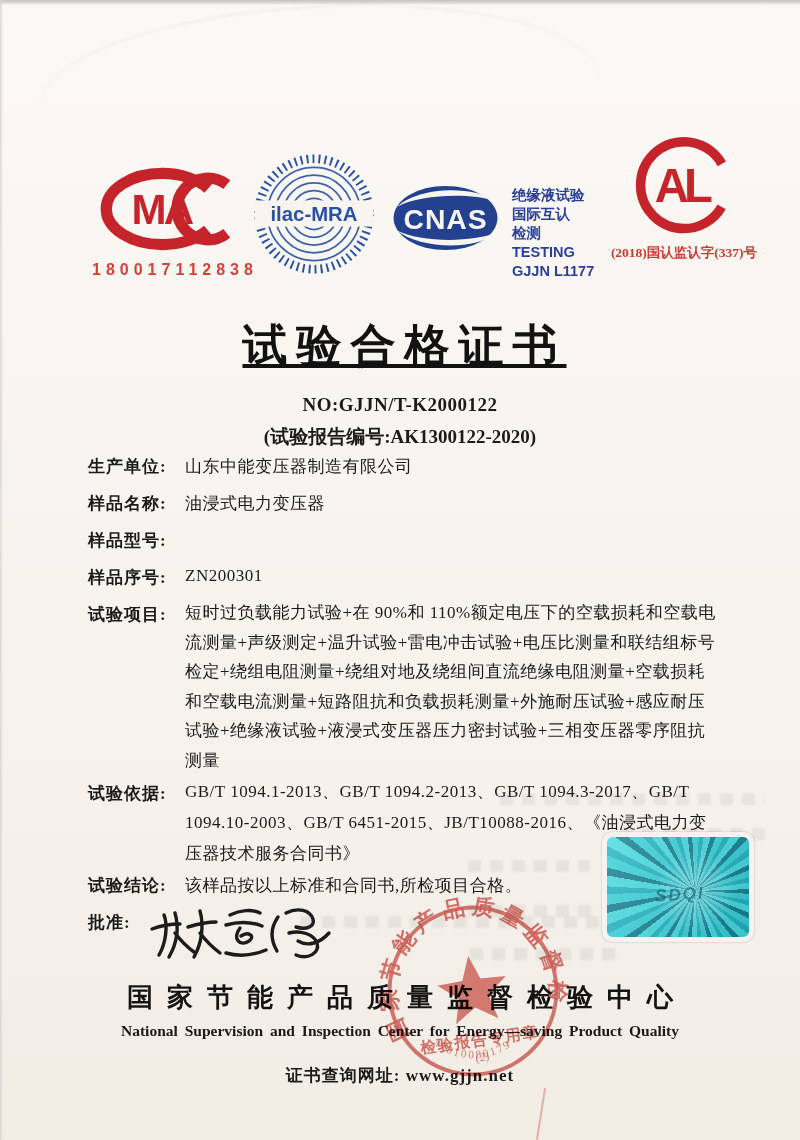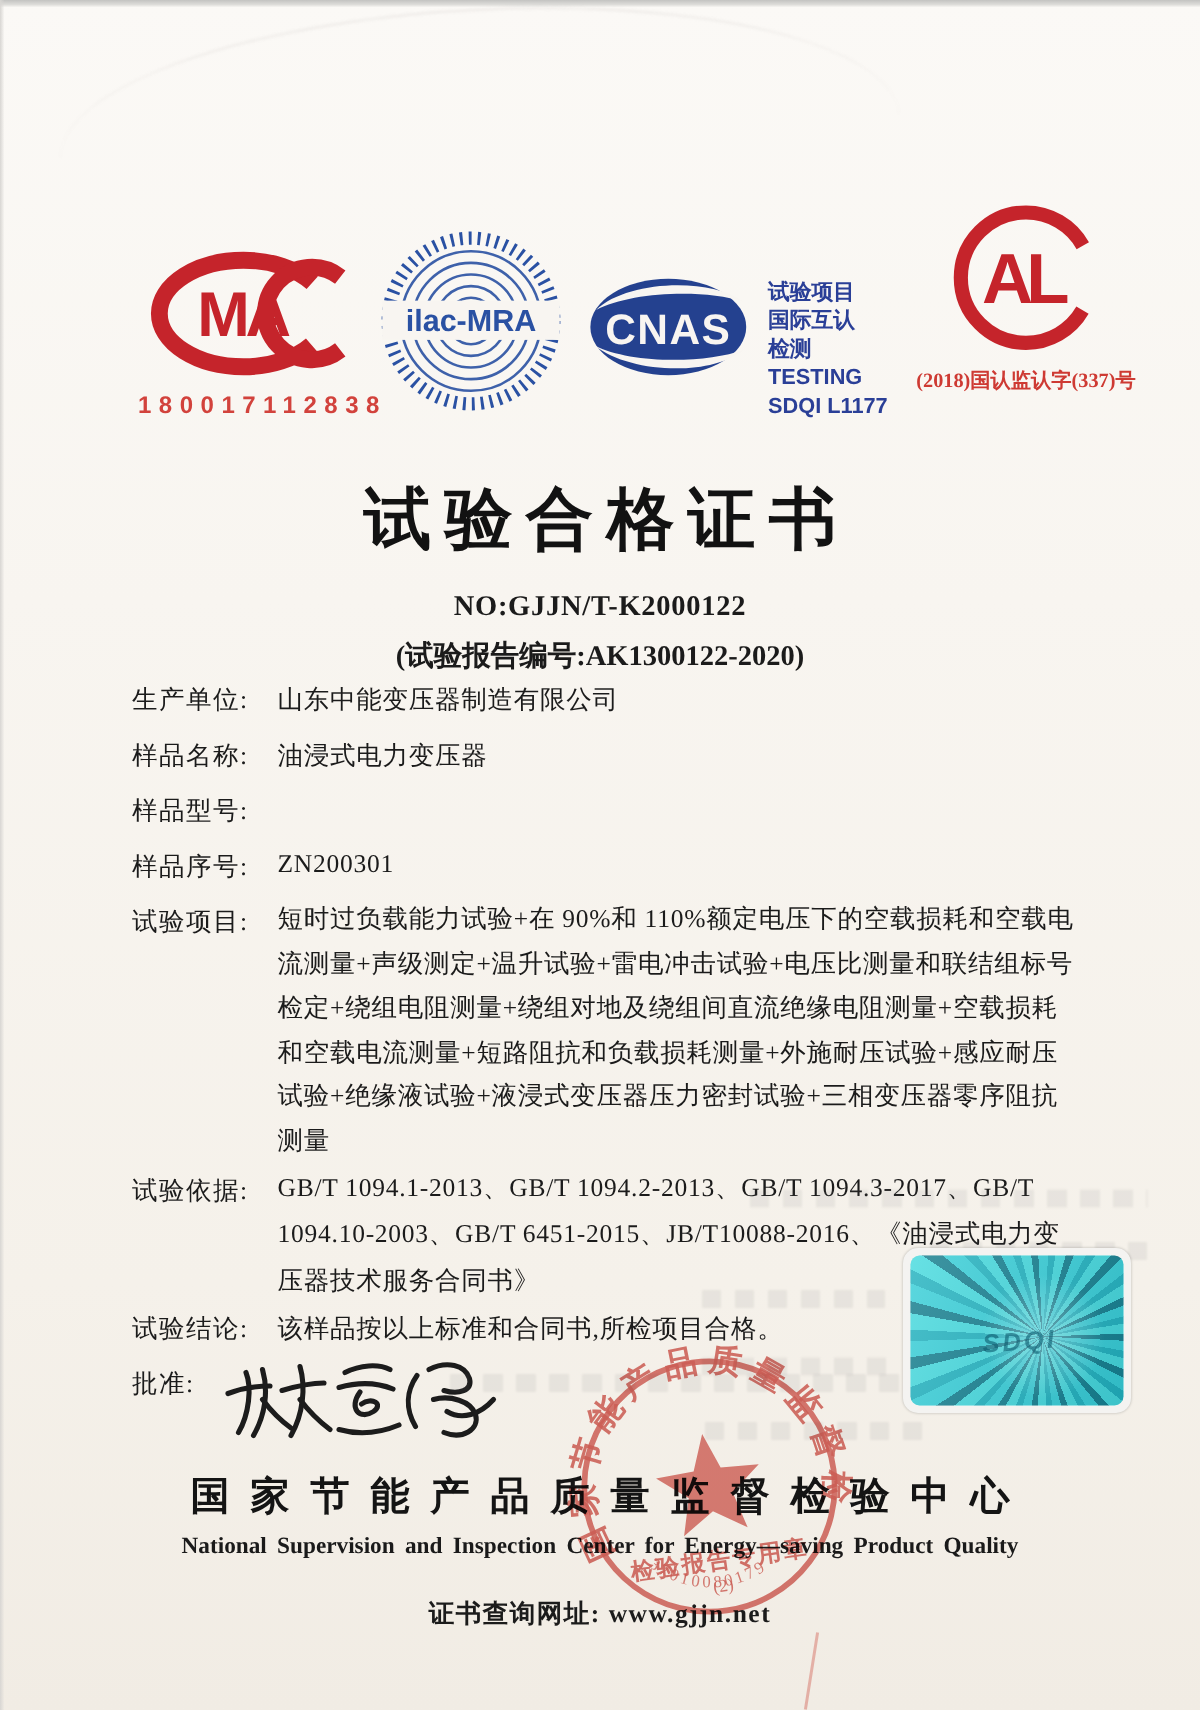--- a/index.html
+++ b/index.html
@@ -30,30 +30,30 @@
   .logo-ilac{position:absolute;left:251px;top:151px;}
   .logo-cnas{position:absolute;left:390px;top:184px;}
   .cnas-text{position:absolute;left:512px;top:186px;
     font-family:"Liberation Sans","DejaVu Sans",sans-serif;
     font-weight:bold;font-size:14.5px;line-height:19px;color:#2a3f97;white-space:nowrap;}
   .logo-cal{position:absolute;left:596px;top:136px;width:176px;text-align:center;}
   .cal-caption{margin-top:2px;font-size:13.5px;font-weight:bold;color:#ce3a33;white-space:nowrap;}
 
   
   .title{position:absolute;top:316px;left:0;right:0;text-align:center;
-    font-size:45px;font-weight:bold;letter-spacing:9px;text-indent:9px;color:#121212;}
+    font-size:45px;font-weight:bold;letter-spacing:9px;text-indent:9px;color:#121212;text-decoration:underline;}
   .cert-no{position:absolute;top:394px;left:0;right:0;text-align:center;
     font-size:19px;font-weight:bold;letter-spacing:.5px;}
   .report-no{position:absolute;top:424px;left:0;right:0;text-align:center;
     font-size:19px;font-weight:bold;}
 
   
   .fields{position:absolute;left:88px;top:455px;width:632px;font-size:17px;}
   .frow{display:flex;align-items:flex-start;}
-  .flabel{flex:0 0 97px;white-space:nowrap;letter-spacing:1px;}
+  .flabel{flex:0 0 97px;white-space:nowrap;letter-spacing:1px;font-weight:bold;}
   .fvalue{flex:1;letter-spacing:.5px;}
   .gap-s{margin-bottom:14px;}
   .para .fvalue{line-height:29.5px;margin-top:-5px;}
   .para{margin-bottom:7px;}
   .basis .fvalue{line-height:31px;margin-top:-6px;}
   .basis{margin-bottom:5px;}
   .approve{position:relative;height:64px;}
   .sig{position:absolute;left:60px;top:-16px;}
 
   
@@ -123,25 +123,25 @@
 
 <div class="logo-cnas">
   <svg width="112" height="68" viewBox="0 0 115 72">
     <ellipse cx="57" cy="36" rx="55" ry="34" fill="#24418f"></ellipse>
     <path d="M6,24 C28,3 86,1 110,18 C82,9 30,11 6,24 Z" fill="#f8f5f1"></path>
     <path d="M5,49 C30,69 88,71 110,52 C84,62 30,62 5,49 Z" fill="#f8f5f1"></path>
     <text x="57" y="48" text-anchor="middle" font-family="Liberation Sans, sans-serif" font-weight="bold" font-size="30" letter-spacing="1" fill="#f8f5f1">CNAS</text>
   </svg>
 </div>
 <div class="cnas-text">
-  <div>试验项目</div>
+  <div>绝缘液试验</div>
   <div>国际互认</div>
   <div>检测</div>
   <div>TESTING</div>
-  <div>SDQI L1177</div>
+  <div>GJJN L1177</div>
 </div>
 
 <div class="logo-cal">
   <svg width="116" height="102" viewBox="0 0 120 108">
     <circle cx="60" cy="52" r="46" fill="none" stroke="#c5242b" stroke-width="10" stroke-dasharray="241 48" stroke-dashoffset="-24"></circle>
     <text x="29" y="70" font-family="Liberation Sans, sans-serif" font-weight="bold" font-size="50" letter-spacing="-5" fill="#c5242b">AL</text>
   </svg>
   <div class="cal-caption">(2018)国认监认字(337)号</div>
 </div>
 

